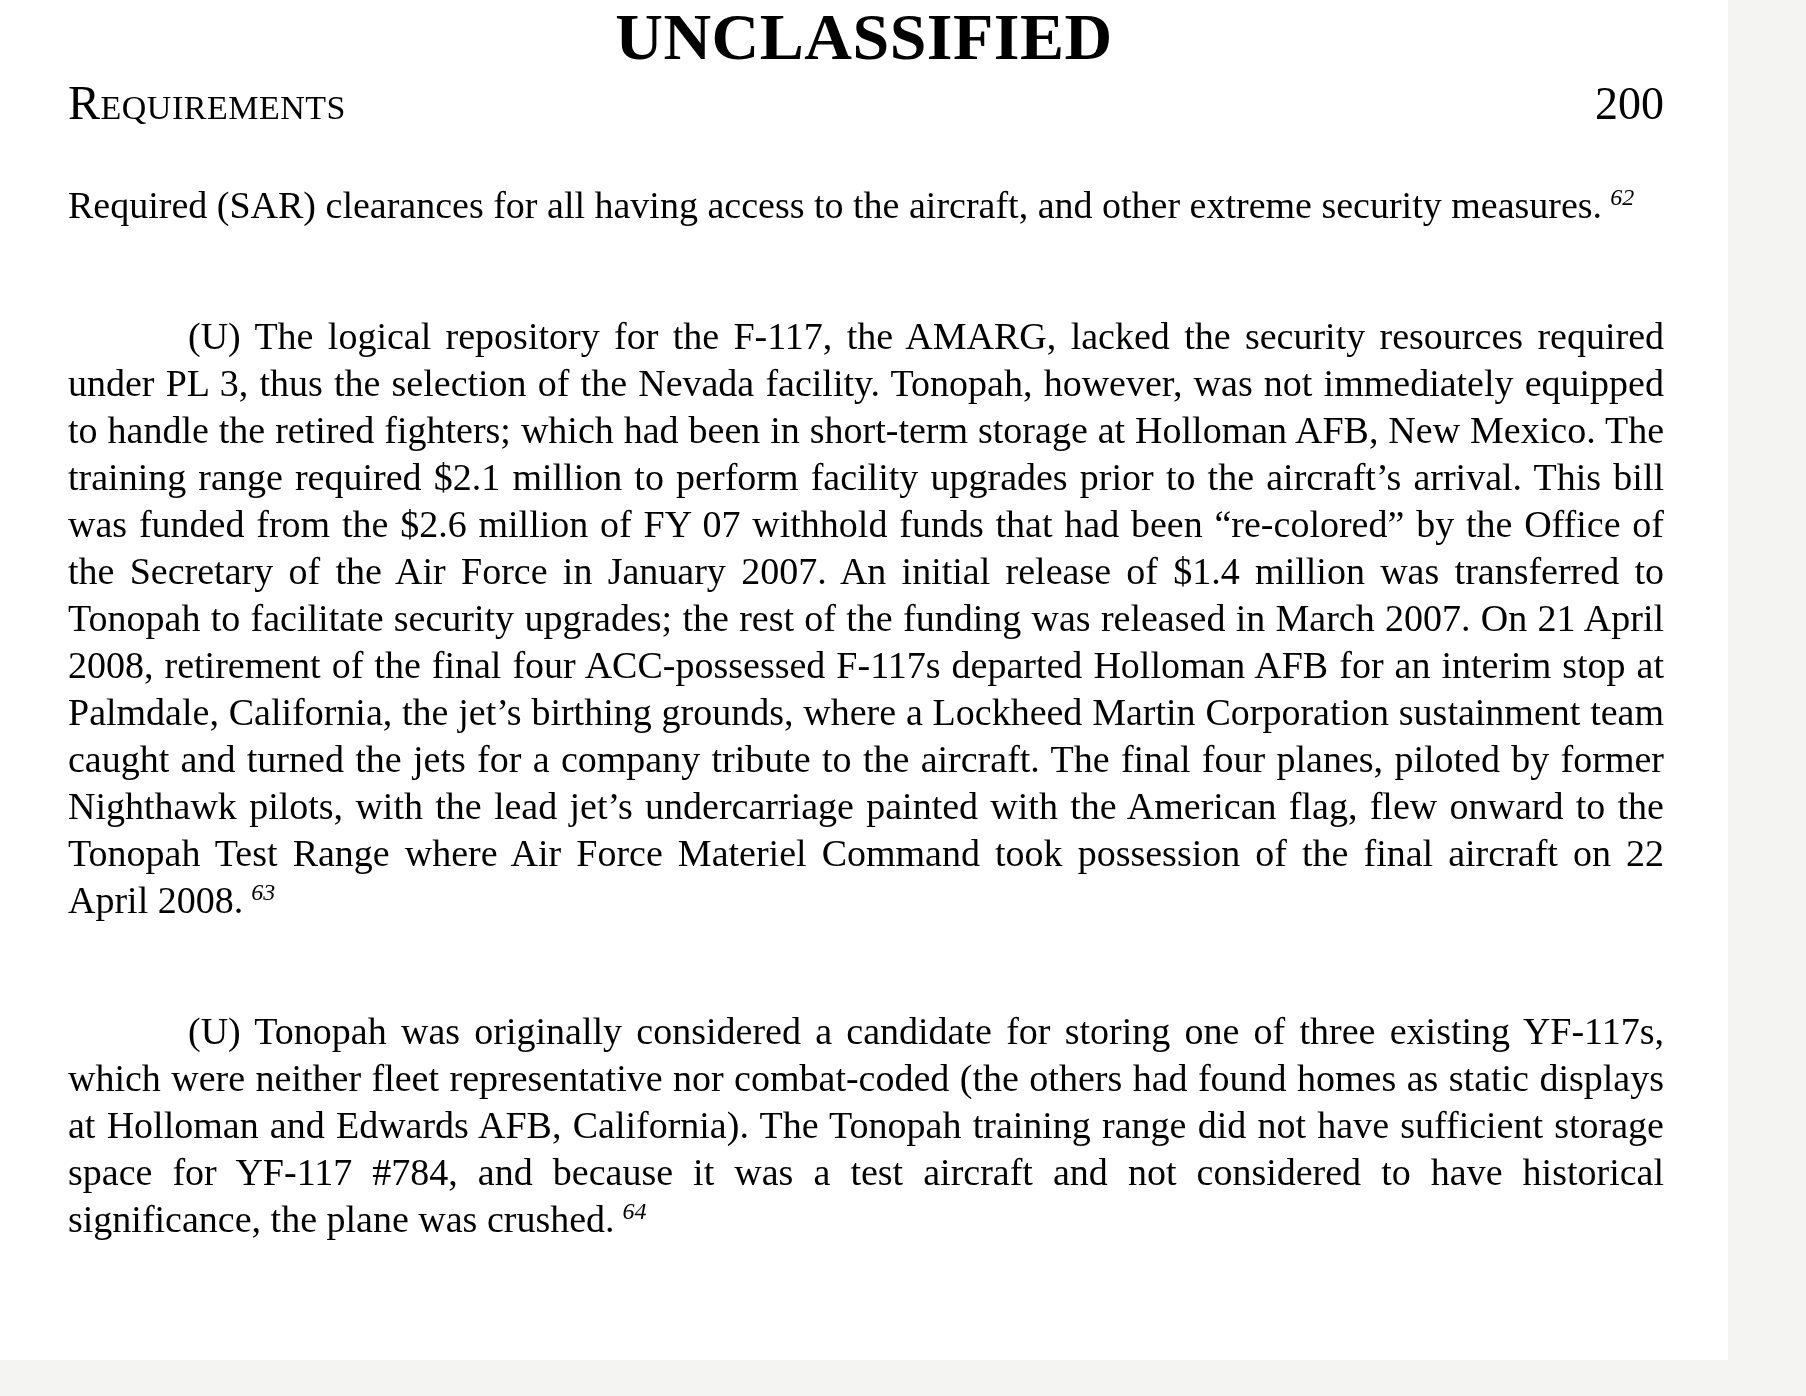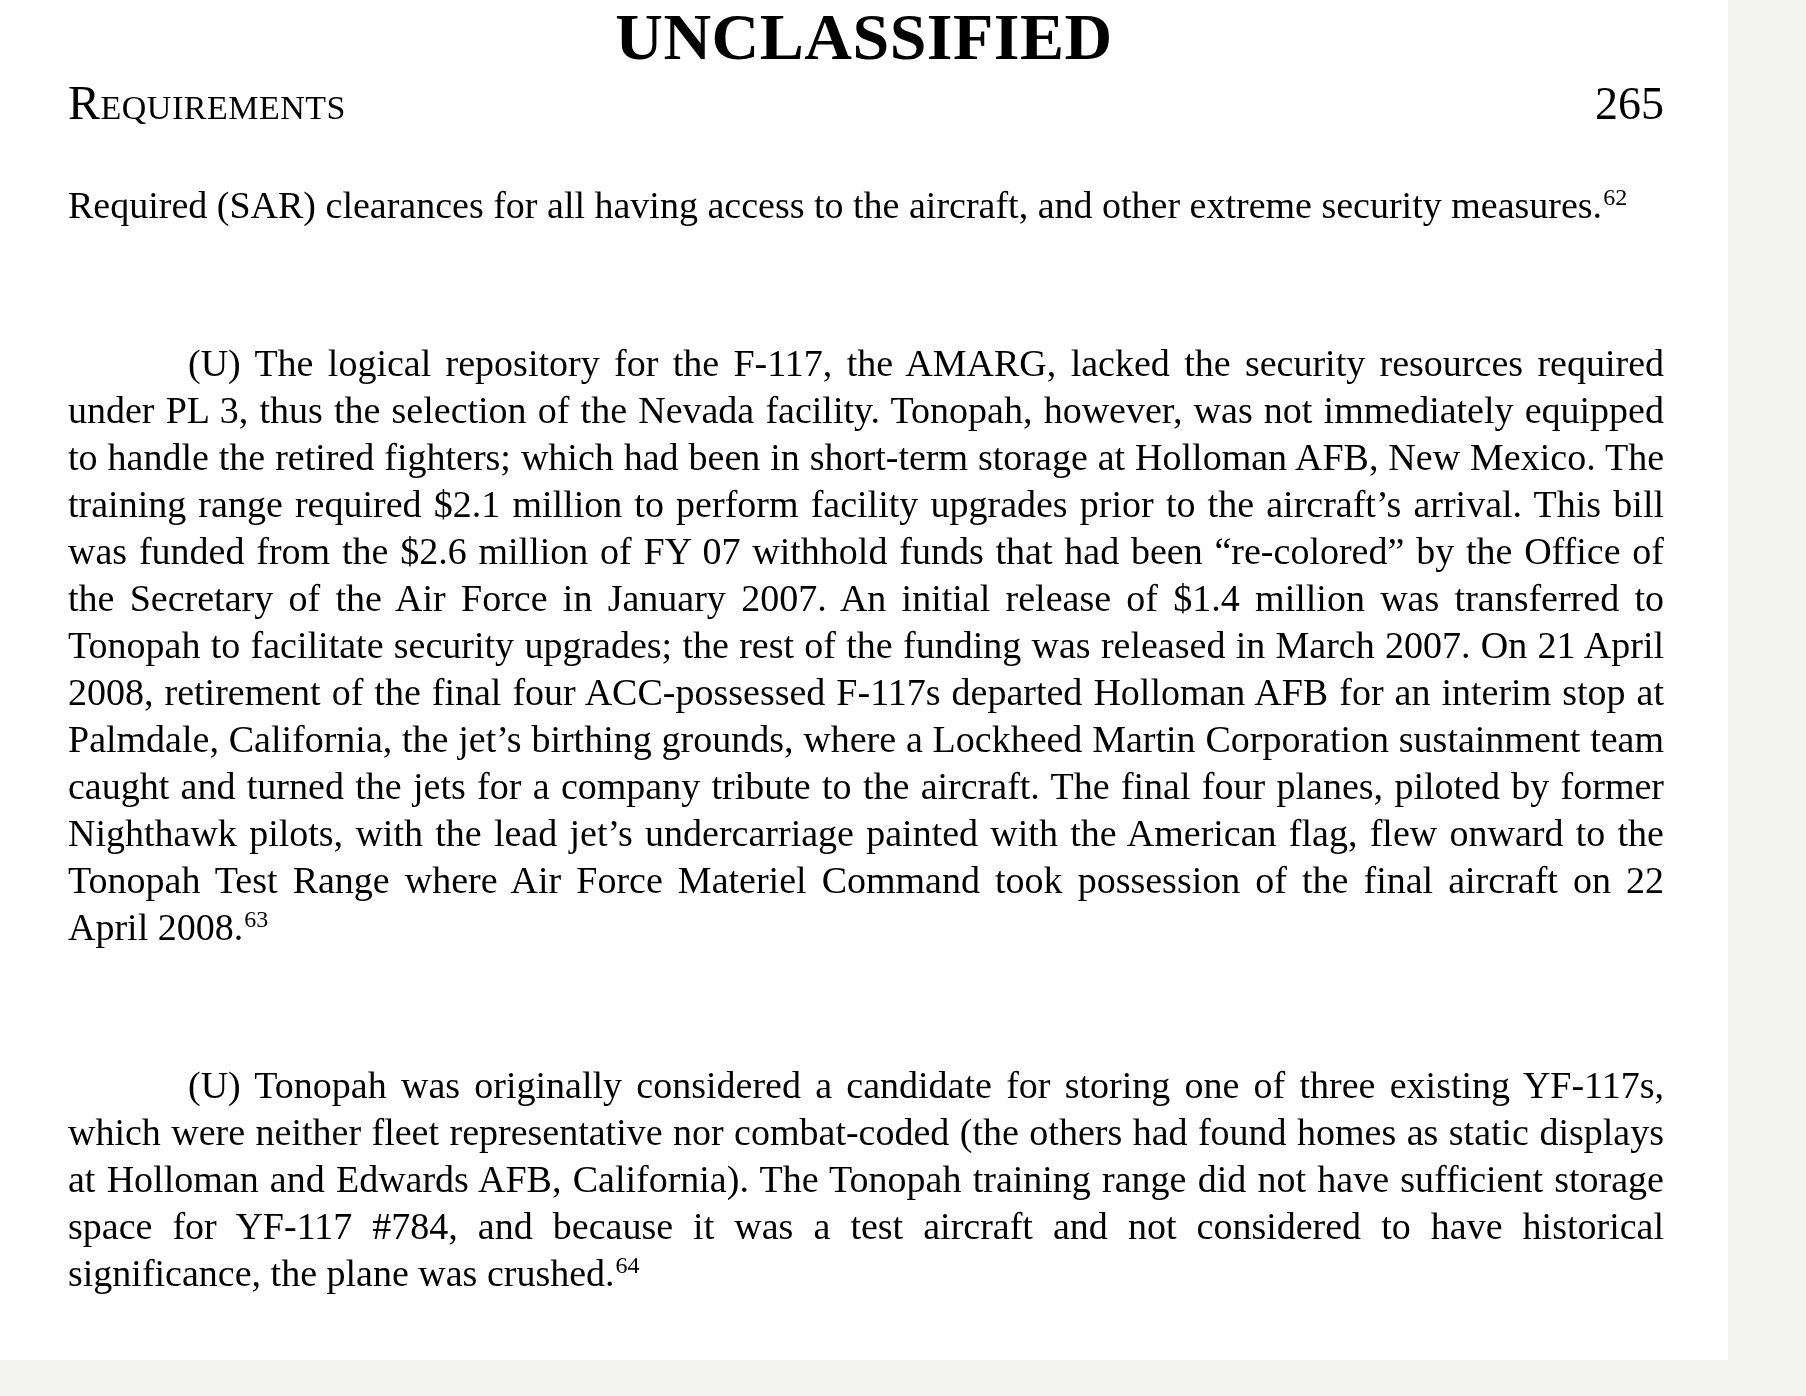--- a/index.html
+++ b/index.html
@@ -49,50 +49,51 @@
     text-align: justify;
   }
   .para {
     margin: 0;
     padding: 0;
   }
   .para.continued {
     margin-top: 54px;
   }
   .para.indented {
-    margin-top: 111px;
+    margin-top: 84px;
     text-indent: 120px;
   }
   sup.fn {
     font-size: 24px;
     line-height: 0;
     vertical-align: baseline;
     position: relative;
     top: -0.55em;
-    left: 1px;
+    left: 8px;
+    font-style: italic;
   }
   .bottom-gap {
     position: absolute;
     left: 0;
     top: 1360px;
     width: 1806px;
     height: 36px;
     background: #f4f4f3;
   }
 </style>
 </head>
 <body>
 
 <div class="page">
 
   <div class="banner">UNCLASSIFIED</div>
 
   <div class="header-row">
     <span class="section-title">Requirements</span>
-    <span class="page-number">265</span>
+    <span class="page-number">200</span>
   </div>
 
   <div class="content">
 
     <p class="para continued"><span>Required (SAR) clearances for all having access to the aircraft, and other extreme security measures.</span><sup class="fn">62</sup></p>
 
     <p class="para indented"><span>(U) The logical repository for the F-117, the AMARG, lacked the security resources required under PL 3, thus the selection of the Nevada facility. Tonopah, however, was not immediately equipped to handle the retired fighters; which had been in short-term storage at Holloman AFB, New Mexico. The training range required $2.1 million to perform facility upgrades prior to the aircraft’s arrival. This bill was funded from the $2.6 million of FY 07 withhold funds that had been “re-colored” by the Office of the Secretary of the Air Force in January 2007. An initial release of $1.4 million was transferred to Tonopah to facilitate security upgrades; the rest of the funding was released in March 2007. On 21 April 2008, retirement of the final four ACC-possessed F-117s departed Holloman AFB for an interim stop at Palmdale, California, the jet’s birthing grounds, where a Lockheed Martin Corporation sustainment team caught and turned the jets for a company tribute to the aircraft. The final four planes, piloted by former Nighthawk pilots, with the lead jet’s undercarriage painted with the American flag, flew onward to the Tonopah Test Range where Air Force Materiel Command took possession of the final aircraft on 22 April 2008.</span><sup class="fn">63</sup></p>
 
     <p class="para indented"><span>(U) Tonopah was originally considered a candidate for storing one of three existing YF-117s, which were neither fleet representative nor combat-coded (the others had found homes as static displays at Holloman and Edwards AFB, California). The Tonopah training range did not have sufficient storage space for YF-117 #784, and because it was a test aircraft and not considered to have historical significance, the plane was crushed.</span><sup class="fn">64</sup></p>
 

